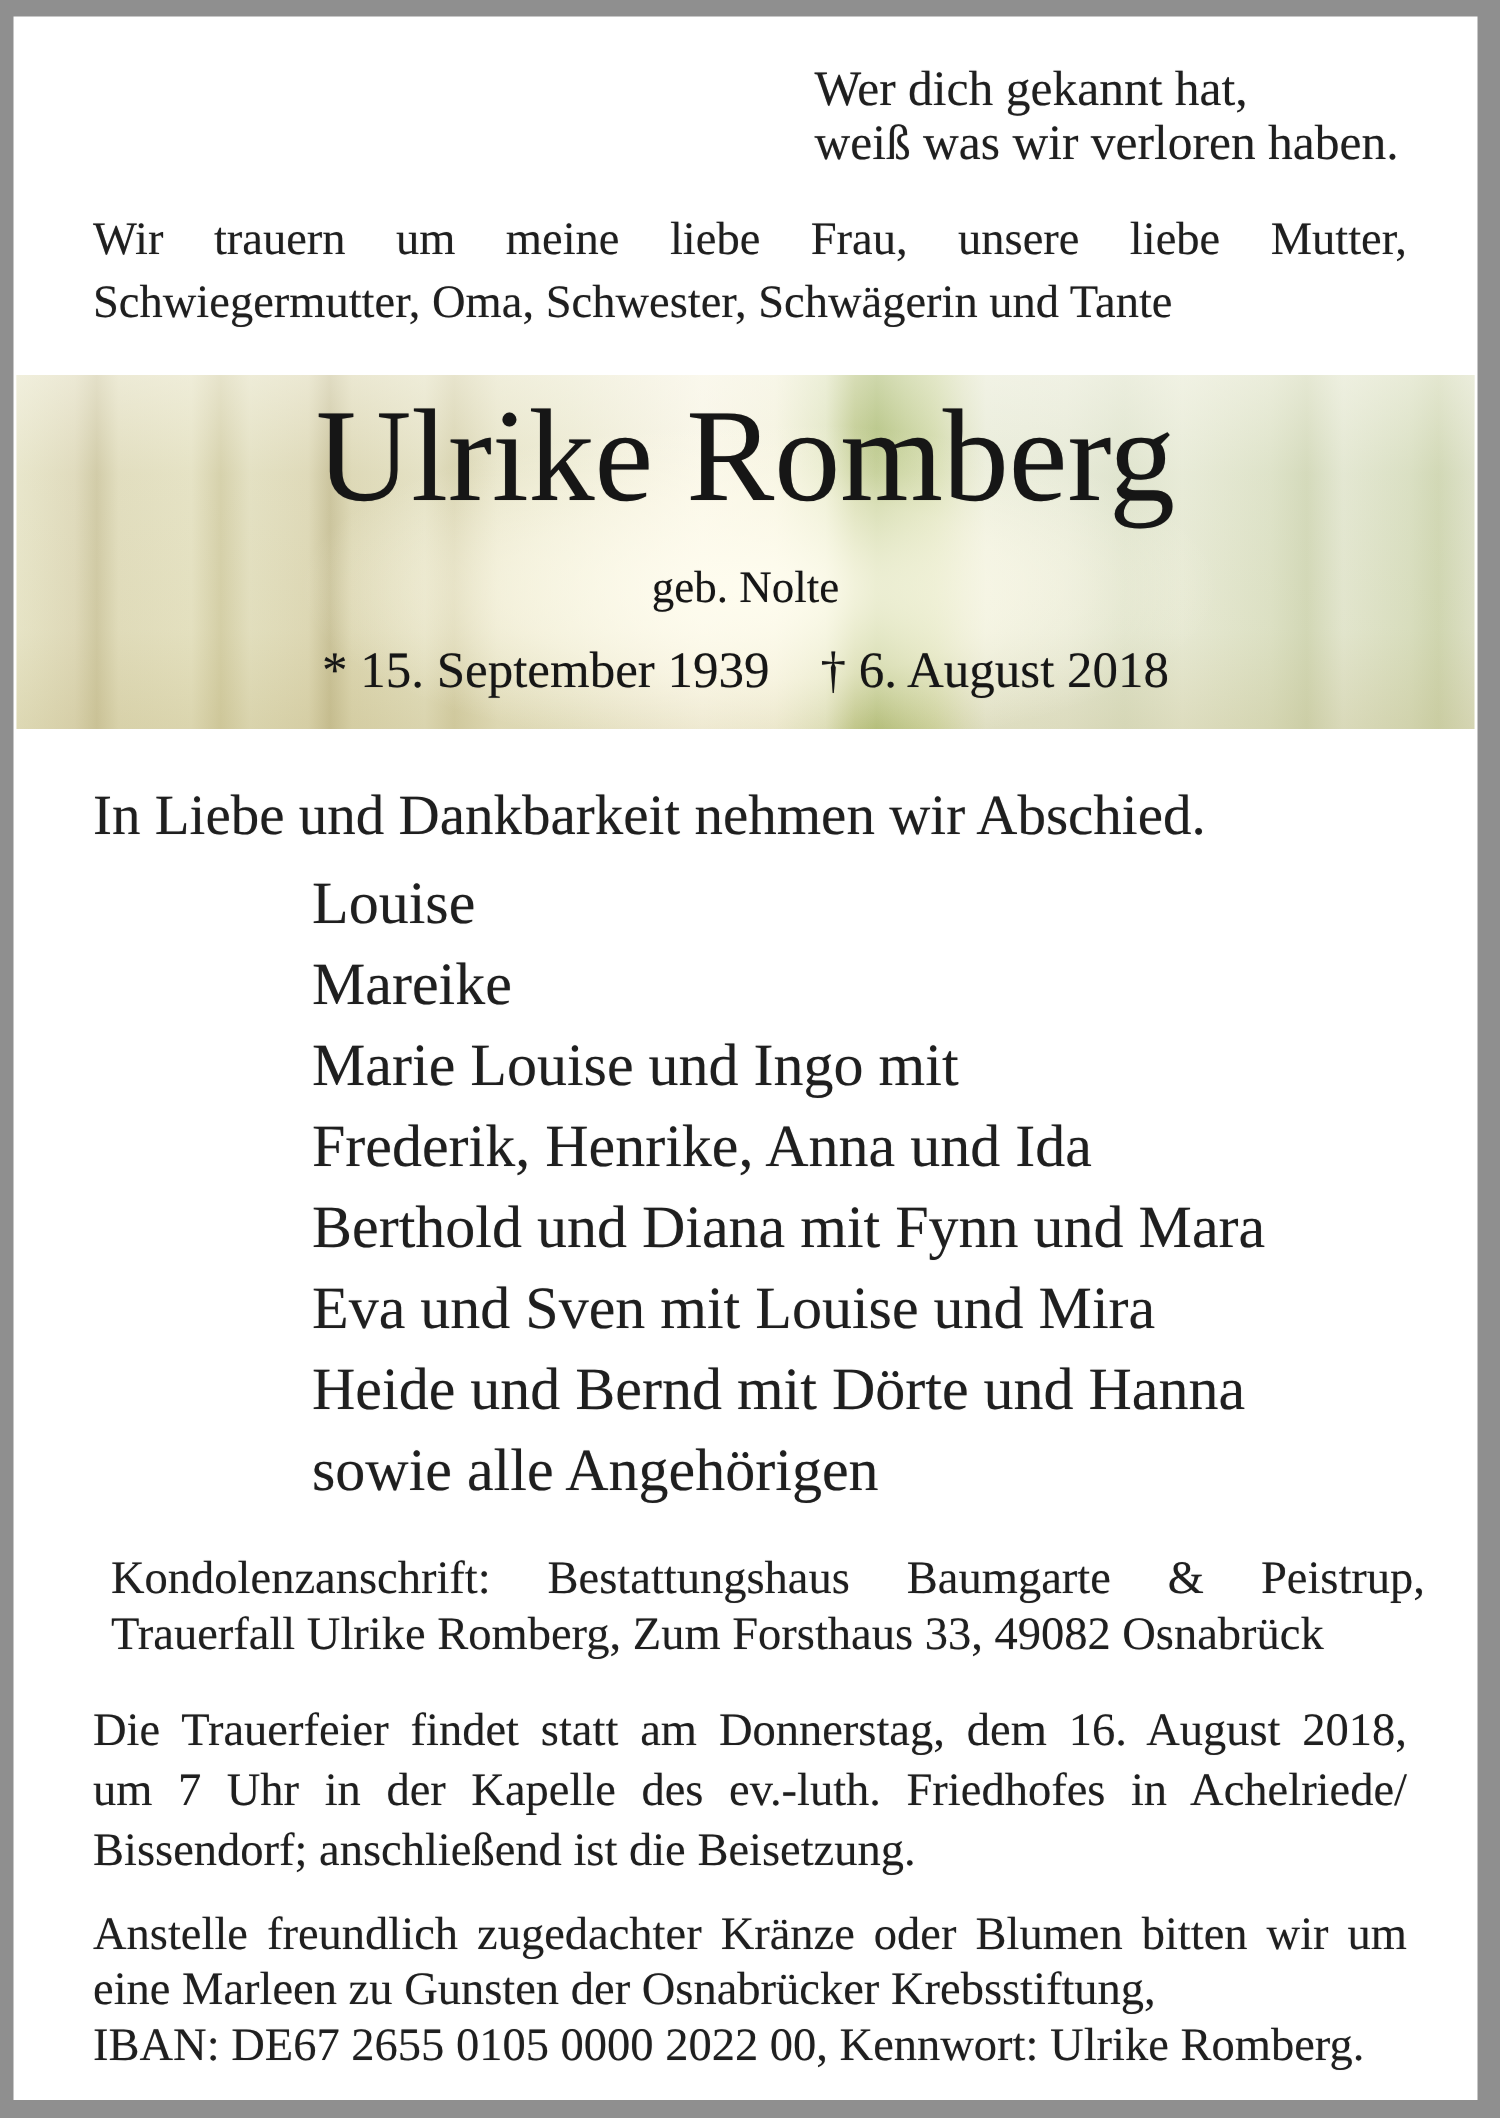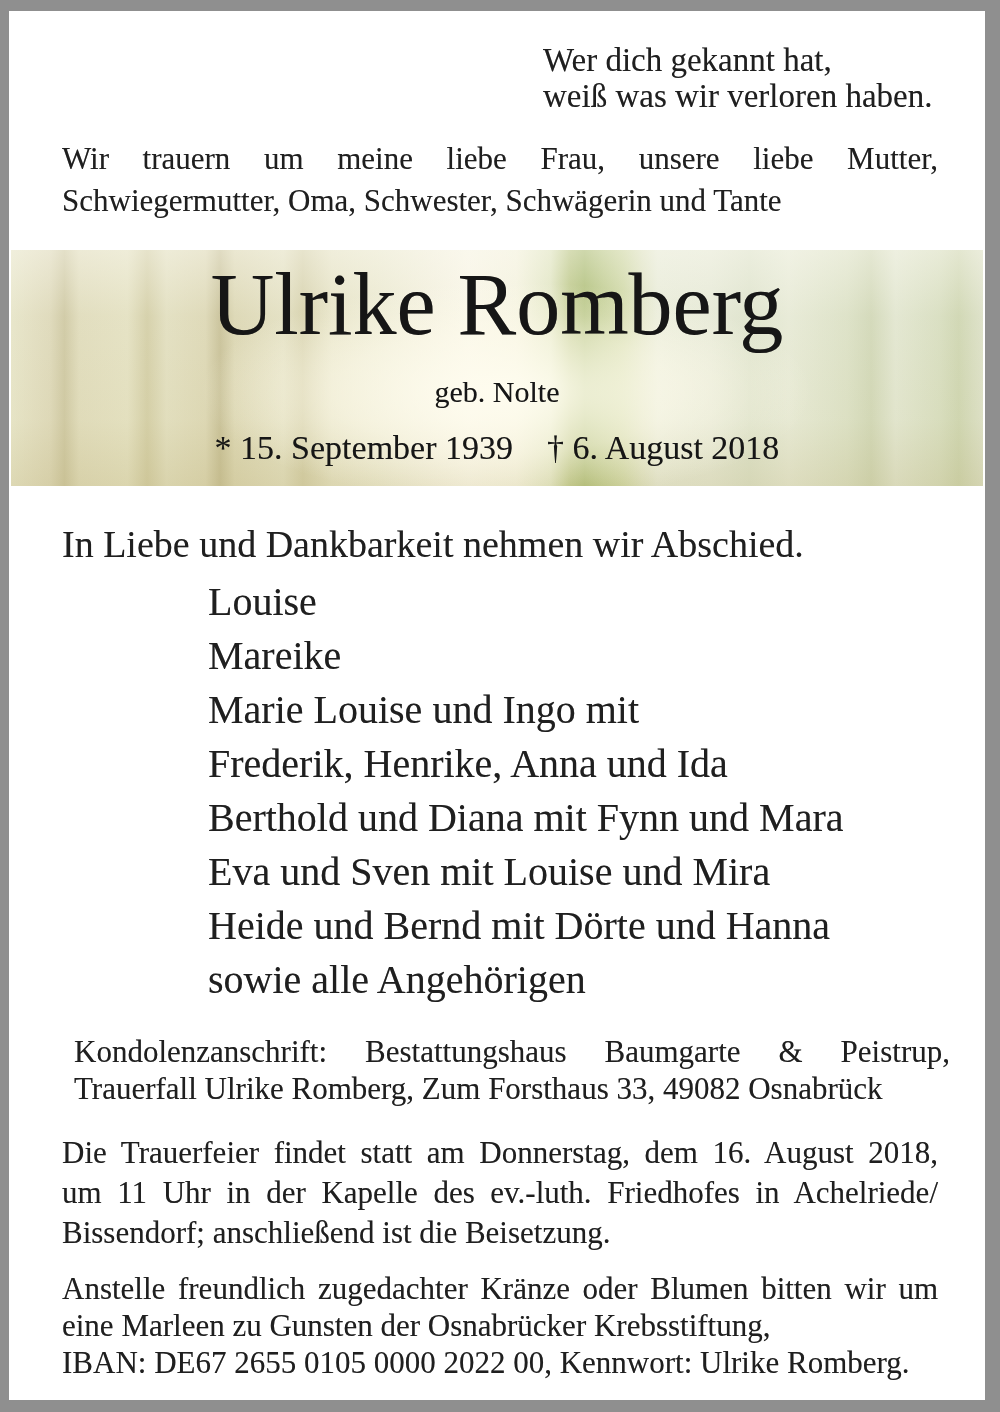--- a/index.html
+++ b/index.html
@@ -87,21 +87,21 @@
       <div>sowie alle Angehörigen</div>
     </div>
 
     <div class="abs condolence">
       <div class="just">Kondolenzanschrift: Bestattungshaus Baumgarte &amp; Peistrup,</div>
       <div>Trauerfall Ulrike Romberg, Zum Forsthaus 33, 49082 Osnabrück</div>
     </div>
 
     <div class="abs funeral">
       <div class="just">Die Trauerfeier findet statt am Donnerstag, dem 16. August 2018,</div>
-      <div class="just">um 11 Uhr in der Kapelle des ev.-luth. Friedhofes in Achelriede/</div>
+      <div class="just">um 7 Uhr in der Kapelle des ev.-luth. Friedhofes in Achelriede/</div>
       <div>Bissendorf; anschließend ist die Beisetzung.</div>
     </div>
 
     <div class="abs donation">
       <div class="just">Anstelle freundlich zugedachter Kränze oder Blumen bitten wir um</div>
       <div>eine Marleen zu Gunsten der Osnabrücker Krebsstiftung,</div>
       <div>IBAN: DE67 2655 0105 0000 2022 00, Kennwort: Ulrike Romberg.</div>
     </div>
 
   </div>

